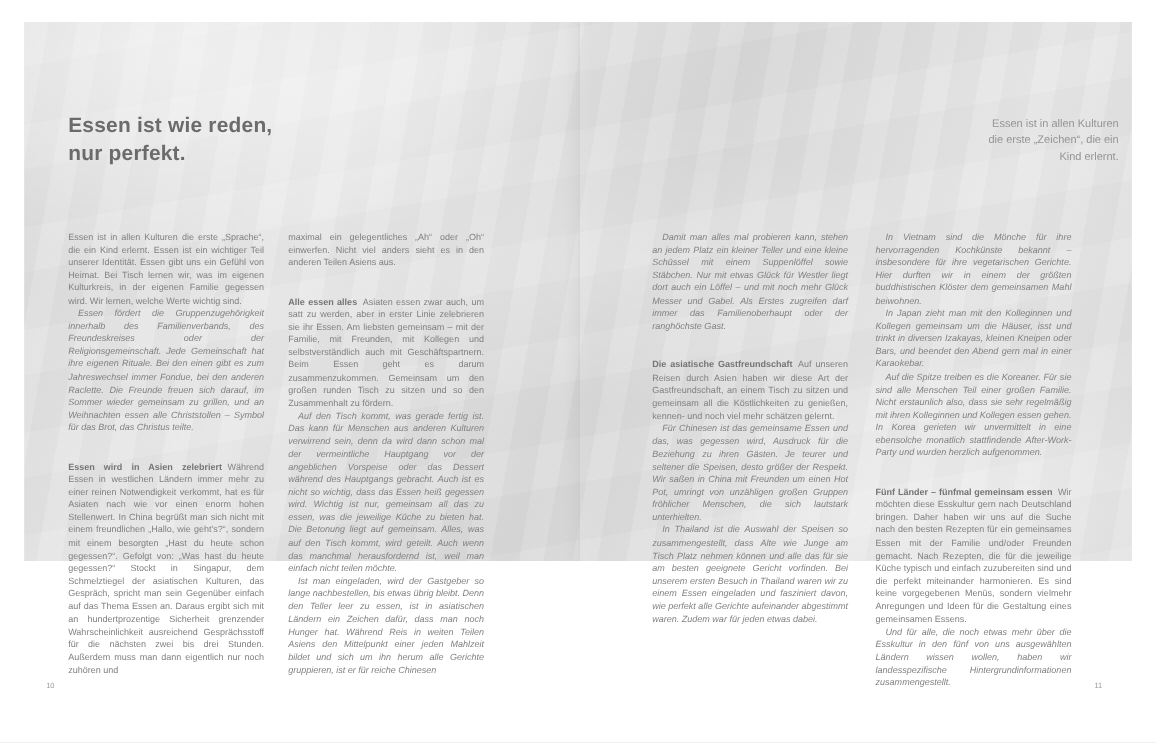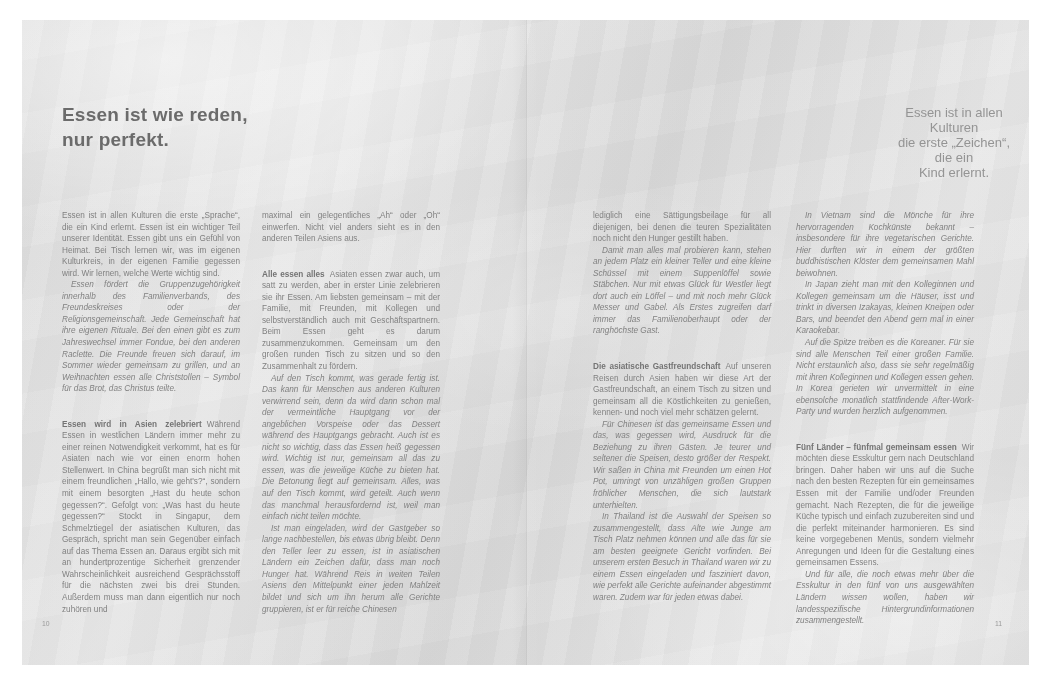--- a/index.html
+++ b/index.html
@@ -2,21 +2,21 @@
 <html><head>
 <meta charset="utf-8">
 <style>
   html,body{margin:0;padding:0;}
   body{
     width:1051px;height:675px;position:relative;background:#ffffff;
     font-family:"Liberation Sans","DejaVu Sans",sans-serif;
     overflow:hidden;
   }
   .spread{
-    position:absolute;left:22px;top:20px;width:1007px;height:645px;
+    position:absolute;left:22px;top:20px;width:1007px;height:490px;
     background-color:#e1e1e1;
     background-image:
       radial-gradient(ellipse 620px 300px at 14% 6%, rgba(255,255,255,.55), rgba(255,255,255,0) 62%),
       radial-gradient(ellipse 540px 280px at 88% 92%, rgba(255,255,255,.32), rgba(255,255,255,0) 60%),
       radial-gradient(ellipse 420px 200px at 55% 45%, rgba(255,255,255,.22), rgba(255,255,255,0) 65%),
       linear-gradient(115deg, rgba(0,0,0,.028) 0%, rgba(255,255,255,.22) 28%, rgba(0,0,0,.034) 54%, rgba(255,255,255,.18) 78%, rgba(0,0,0,.02) 100%),
       repeating-linear-gradient(100deg, rgba(255,255,255,.09) 0 22px, rgba(0,0,0,.016) 22px 48px),
       repeating-linear-gradient(170deg, rgba(255,255,255,.06) 0 40px, rgba(0,0,0,.012) 40px 92px);
   }
   .seam{
@@ -26,21 +26,21 @@
   .seam-shade{
     position:absolute;left:calc(50% - 14px);top:0;width:28px;height:100%;
     background:linear-gradient(90deg, rgba(0,0,0,0) 0%, rgba(0,0,0,.03) 48%, rgba(255,255,255,.05) 52%, rgba(0,0,0,0) 100%);
   }
   .page-title{
     position:absolute;left:40px;top:82px;
     font-size:19px;font-weight:bold;color:#6b6b6b;line-height:25px;letter-spacing:.2px;
   }
   .margin-note{
     position:absolute;right:12px;top:85px;width:126px;
-    text-align:center;font-size:13px;line-height:15px;color:#949494;
+    text-align:right;font-size:10px;line-height:15px;color:#949494;
   }
   .col{
     position:absolute;top:190px;width:178px;
     font-size:8.2px;line-height:11.55px;color:#818181;
     text-align:justify;
   }
   .col p{margin:0;}
   .col p.indent{text-indent:9px;font-style:italic;}
   .col p.section{margin-top:24px;}
   .runin{font-weight:bold;color:#747474;margin-right:5px;}
@@ -73,21 +73,20 @@
       <p class="indent">Essen fördert die Gruppenzugehörigkeit innerhalb des Familienverbands, des Freundeskreises oder der Religionsgemeinschaft. Jede Gemeinschaft hat ihre eigenen Rituale. Bei den einen gibt es zum Jahreswechsel immer Fondue, bei den anderen Raclette. Die Freunde freuen sich darauf, im Sommer wieder gemeinsam zu grillen, und an Weihnachten essen alle Christstollen – Symbol für das Brot, das Christus teilte.</p>
       <p class="section"><b class="runin">Essen wird in Asien zelebriert</b>Während Essen in westlichen Ländern immer mehr zu einer reinen Notwendigkeit verkommt, hat es für Asiaten nach wie vor einen enorm hohen Stellenwert. In China begrüßt man sich nicht mit einem freundlichen „Hallo, wie geht's?“, sondern mit einem besorgten „Hast du heute schon gegessen?“. Gefolgt von: „Was hast du heute gegessen?“ Stockt in Singapur, dem Schmelztiegel der asiatischen Kulturen, das Gespräch, spricht man sein Gegenüber einfach auf das Thema Essen an. Daraus ergibt sich mit an hundertprozentige Sicherheit grenzender Wahrscheinlichkeit ausreichend Gesprächsstoff für die nächsten zwei bis drei Stunden. Außerdem muss man dann eigentlich nur noch zuhören und</p>
     </div>
   <div class="col" style="left:240px">
       <p>maximal ein gelegentliches „Ah“ oder „Oh“ einwerfen. Nicht viel anders sieht es in den anderen Teilen Asiens aus.</p>
       <p class="section"><b class="runin">Alle essen alles</b>Asiaten essen zwar auch, um satt zu werden, aber in erster Linie zelebrieren sie ihr Essen. Am liebsten gemeinsam – mit der Familie, mit Freunden, mit Kollegen und selbstverständlich auch mit Geschäftspartnern. Beim Essen geht es darum zusammenzukommen. Gemeinsam um den großen runden Tisch zu sitzen und so den Zusammenhalt zu fördern.</p>
       <p class="indent">Auf den Tisch kommt, was gerade fertig ist. Das kann für Menschen aus anderen Kulturen verwirrend sein, denn da wird dann schon mal der vermeintliche Hauptgang vor der angeblichen Vorspeise oder das Dessert während des Hauptgangs gebracht. Auch ist es nicht so wichtig, dass das Essen heiß gegessen wird. Wichtig ist nur, gemeinsam all das zu essen, was die jeweilige Küche zu bieten hat. Die Betonung liegt auf gemeinsam. Alles, was auf den Tisch kommt, wird geteilt. Auch wenn das manchmal herausfordernd ist, weil man einfach nicht teilen möchte.</p>
       <p class="indent">Ist man eingeladen, wird der Gastgeber so lange nachbestellen, bis etwas übrig bleibt. Denn den Teller leer zu essen, ist in asiatischen Ländern ein Zeichen dafür, dass man noch Hunger hat. Während Reis in weiten Teilen Asiens den Mittelpunkt einer jeden Mahlzeit bildet und sich um ihn herum alle Gerichte gruppieren, ist er für reiche Chinesen</p>
     </div>
   <div class="col" style="left:571px">
-      <p>lediglich eine Sättigungsbeilage für all diejenigen, bei denen die teuren Spezialitäten noch nicht den Hunger gestillt haben.</p>
       <p class="indent">Damit man alles mal probieren kann, stehen an jedem Platz ein kleiner Teller und eine kleine Schüssel mit einem Suppenlöffel sowie Stäbchen. Nur mit etwas Glück für Westler liegt dort auch ein Löffel – und mit noch mehr Glück Messer und Gabel. Als Erstes zugreifen darf immer das Familienoberhaupt oder der ranghöchste Gast.</p>
       <p class="section"><b class="runin">Die asiatische Gastfreundschaft</b>Auf unseren Reisen durch Asien haben wir diese Art der Gastfreundschaft, an einem Tisch zu sitzen und gemeinsam all die Köstlichkeiten zu genießen, kennen- und noch viel mehr schätzen gelernt.</p>
       <p class="indent">Für Chinesen ist das gemeinsame Essen und das, was gegessen wird, Ausdruck für die Beziehung zu ihren Gästen. Je teurer und seltener die Speisen, desto größer der Respekt. Wir saßen in China mit Freunden um einen Hot Pot, umringt von unzähligen großen Gruppen fröhlicher Menschen, die sich lautstark unterhielten.</p>
       <p class="indent">In Thailand ist die Auswahl der Speisen so zusammengestellt, dass Alte wie Junge am Tisch Platz nehmen können und alle das für sie am besten geeignete Gericht vorfinden. Bei unserem ersten Besuch in Thailand waren wir zu einem Essen eingeladen und fasziniert davon, wie perfekt alle Gerichte aufeinander abgestimmt waren. Zudem war für jeden etwas dabei.</p>
     </div>
   <div class="col" style="left:774px">
       <p class="indent">In Vietnam sind die Mönche für ihre hervorragenden Kochkünste bekannt – insbesondere für ihre vegetarischen Gerichte. Hier durften wir in einem der größten buddhistischen Klöster dem gemeinsamen Mahl beiwohnen.</p>
       <p class="indent">In Japan zieht man mit den Kolleginnen und Kollegen gemeinsam um die Häuser, isst und trinkt in diversen Izakayas, kleinen Kneipen oder Bars, und beendet den Abend gern mal in einer Karaokebar.</p>
       <p class="indent">Auf die Spitze treiben es die Koreaner. Für sie sind alle Menschen Teil einer großen Familie. Nicht erstaunlich also, dass sie sehr regelmäßig mit ihren Kolleginnen und Kollegen essen gehen. In Korea gerieten wir unvermittelt in eine ebensolche monatlich stattfindende After-Work-Party und wurden herzlich aufgenommen.</p>
       <p class="section"><b class="runin">Fünf Länder – fünfmal gemeinsam essen</b>Wir möchten diese Esskultur gern nach Deutschland bringen. Daher haben wir uns auf die Suche nach den besten Rezepten für ein gemeinsames Essen mit der Familie und/oder Freunden gemacht. Nach Rezepten, die für die jeweilige Küche typisch und einfach zuzubereiten sind und die perfekt miteinander harmonieren. Es sind keine vorgegebenen Menüs, sondern vielmehr Anregungen und Ideen für die Gestaltung eines gemeinsamen Essens.</p>

